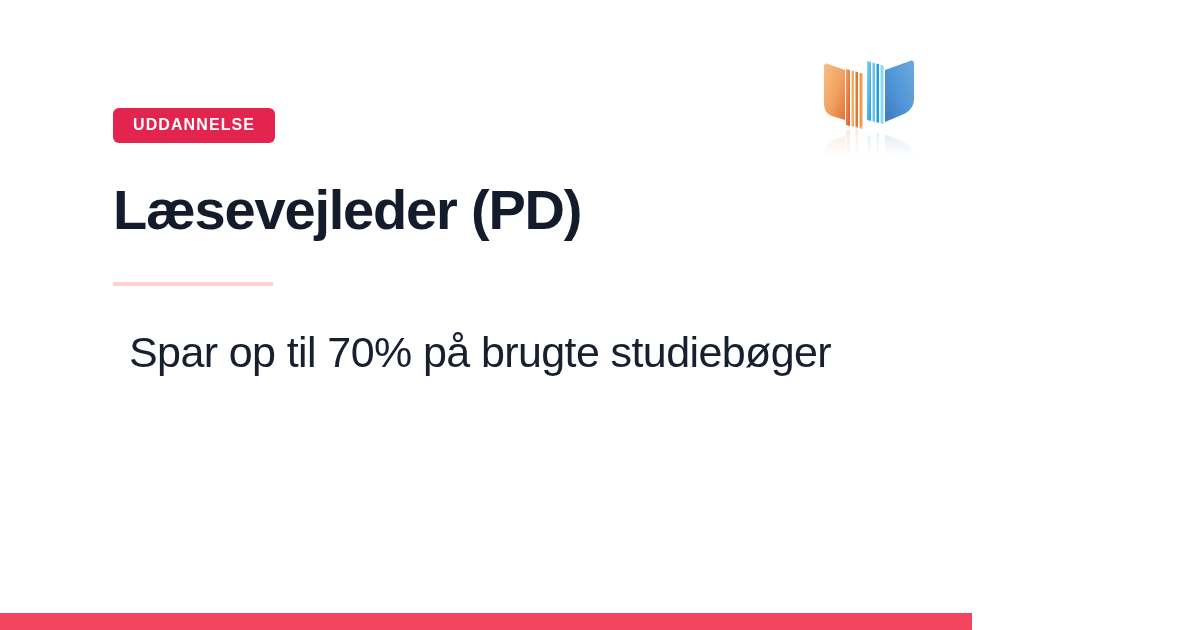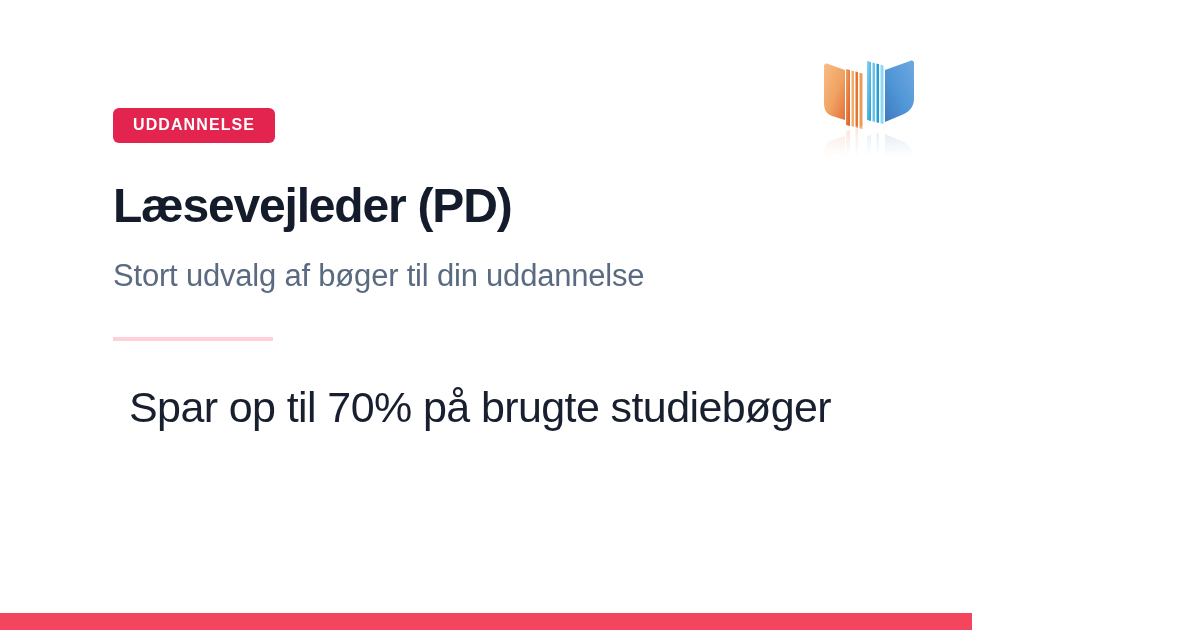--- a/index.html
+++ b/index.html
@@ -59,21 +59,21 @@
     padding: 9px 20px 10px 20px;
     border-radius: 6px;
     text-transform: uppercase;
     white-space: nowrap;
     vertical-align: top;
   }
 
   
   .title {
     margin: 38px 0 0 0;
-    font-size: 48px;
+    font-size: 56px;
     font-weight: bold;
     line-height: 1.04;
     letter-spacing: -1.2px;
     color: #141b2b;
     white-space: nowrap;
   }
 
   
   .subtitle {
     margin: 26px 0 0 0;
@@ -181,21 +181,20 @@
       </g>
     </svg>
   </div>
 
   <div class="content">
 
     <div class="badge">UDDANNELSE</div>
 
     <h1 class="title">Læsevejleder (PD)</h1>
 
-    <p class="subtitle">Stort udvalg af bøger til din uddannelse</p>
 
     <div class="divider"></div>
 
     <p class="tagline">Spar op til 70% på brugte studiebøger</p>
 
   </div>
 
   <div class="bottom-bar"></div>
 
 </div>

